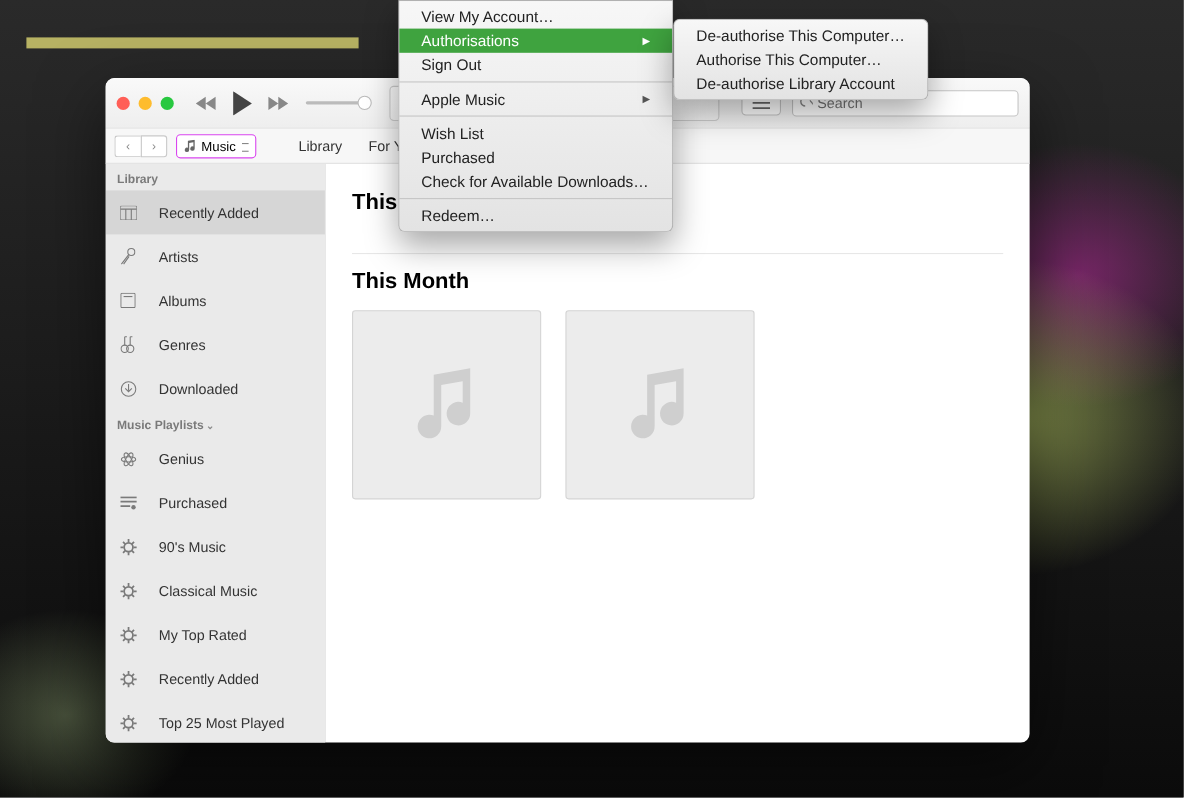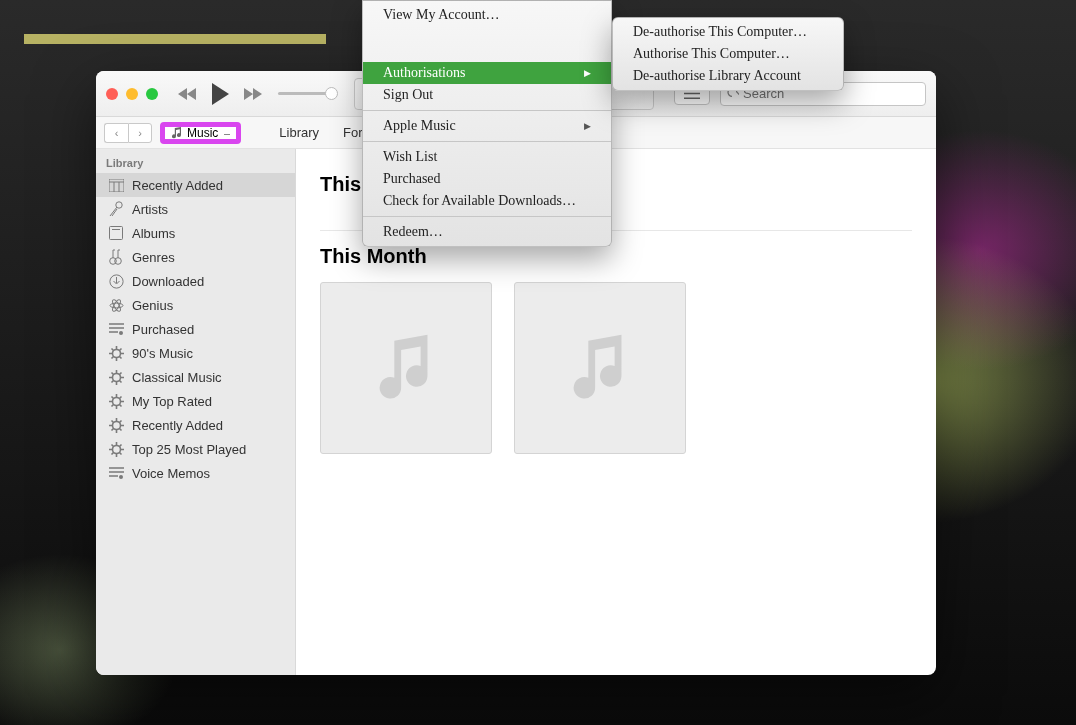--- a/index.html
+++ b/index.html
@@ -54,39 +54,39 @@
 
   
   .navbar {
     height:32px; border-bottom:1px solid #e2e2e2;
     display:flex; align-items:center; padding:0 8px; gap:8px;
     background:#f7f7f7;
   }
   .navbtn{width:24px;height:20px;border:1px solid #c9c9c9;border-radius:3px;background:#fff;display:flex;align-items:center;justify-content:center;color:#888;font-size:11px;}
   .nav-pair{display:flex;} .nav-pair .navbtn:first-child{border-radius:3px 0 0 3px;border-right:none;} .nav-pair .navbtn:last-child{border-radius:0 3px 3px 0;}
   .media-picker{
-    height:22px;border:5px solid #d946ef;border-radius:4px;background:#fff;
+    height:22px;border:1px solid #d946ef;border-radius:4px;background:#fff;
     display:flex;align-items:center;padding:0 18px 0 6px;gap:4px;font-size:12px;
     position:relative;
   }
   .media-picker::after{content:"";position:absolute;right:4px;top:3px;bottom:3px;width:10px;
     background:linear-gradient(#888,#888) center 4px/6px 1px no-repeat,
                linear-gradient(#888,#888) center 11px/6px 1px no-repeat;}
   .tabs{display:flex;gap:20px;margin-left:28px;font-size:13px;color:#333;}
   .tabs span{padding:6px 2px;cursor:pointer;}
 
   
   .body { flex:1; display:flex; overflow:hidden; }
   .sidebar {
     width:200px; background:#eaeaea; border-right:1px solid #d9d9d9;
     overflow-y:auto; font-size:13px; color:#333;
   }
   .side-header{font-size:11px;color:#7a7a7a;font-weight:600;padding:8px 10px 4px;}
   .side-header .disclose{font-size:9px;margin-left:2px;color:#8a8a8a;}
-  .side-item{display:flex;align-items:center;gap:8px;padding:4px 12px;cursor:pointer;height:24px;}
+  .side-item{display:flex;align-items:center;gap:20px;padding:20px 12px;cursor:pointer;height:24px;}
   .side-item.selected{background:#d6d6d6;}
   .side-icon{width:16px;height:16px;display:flex;align-items:center;justify-content:center;color:#6d6d6d;flex:none;}
 
   .content{flex:1;overflow-y:auto;padding:18px 24px;}
   .section-title{font-size:20px;font-weight:700;margin:6px 0 14px;}
   .divider{height:1px;background:#e7e7e7;margin:34px 0 14px;}
   .album-row{display:flex;gap:22px;}
   .album{width:172px;}
   .album-art{
     width:172px;height:172px;border:1px solid #d4d4d4;border-radius:3px;
@@ -99,24 +99,24 @@
   .menu {
     position:absolute;
     background:linear-gradient(#f7f7f7,#e3e3e3);
     border:1px solid rgba(0,0,0,.22); border-radius:0 0 6px 6px;
     box-shadow:0 12px 30px rgba(0,0,0,.35);
     font-size:14px; color:#222; padding:3px 0;
   }
   .menu .sep{height:1px;background:#c6c6c6;margin:4px 0;}
   .menu-item{
     padding:3px 20px; display:flex; align-items:center; justify-content:space-between;
-    cursor:default; white-space:nowrap;font-family:Liberation Serif, serif;
+    cursor:default; white-space:nowrap;
   }
   .menu-item.has-sub::after{content:"▶";font-size:9px;color:#555;margin-left:18px;}
-  .menu-item.highlight{background:#3fa33f;color:#fff;margin-top:36px;}
+  .menu-item.highlight{background:#3fa33f;color:#fff;}
   .menu-item.highlight.has-sub::after{color:#fff;}
   .menu.main{left:362px;top:0;width:250px;}
   .menu.sub{left:612px;top:17px;width:232px;border-radius:6px;}
 
   
   svg { display:block; }
 </style>
 </head>
 <body>
 
@@ -234,20 +234,23 @@
       <div class="side-item">
         <span class="side-icon">
             <svg width="15" height="15">
               <circle cx="7.5" cy="7.5" r="6.6" fill="none" stroke="#7a7a7a"></circle>
               <path d="M7.5 3v6M4.5 7l3 3 3-3" fill="none" stroke="#7a7a7a"></path>
             </svg>
           </span>
         <span>Downloaded</span>
       </div>
 
+      <div class="side-header">
+        <span>Music Playlists</span><span class="disclose">⌄</span>
+      </div>
       <div class="side-item">
           <span class="side-icon">
             <svg width="15" height="15">
               <ellipse cx="7.5" cy="7.5" rx="6.5" ry="2.4" fill="none" stroke="#7a7a7a"></ellipse>
               <ellipse cx="7.5" cy="7.5" rx="6.5" ry="2.4" fill="none" stroke="#7a7a7a" transform="rotate(60 7.5 7.5)"></ellipse>
               <ellipse cx="7.5" cy="7.5" rx="6.5" ry="2.4" fill="none" stroke="#7a7a7a" transform="rotate(-60 7.5 7.5)"></ellipse>
             </svg>
           </span>
           <span>Genius</span>
         </div>

